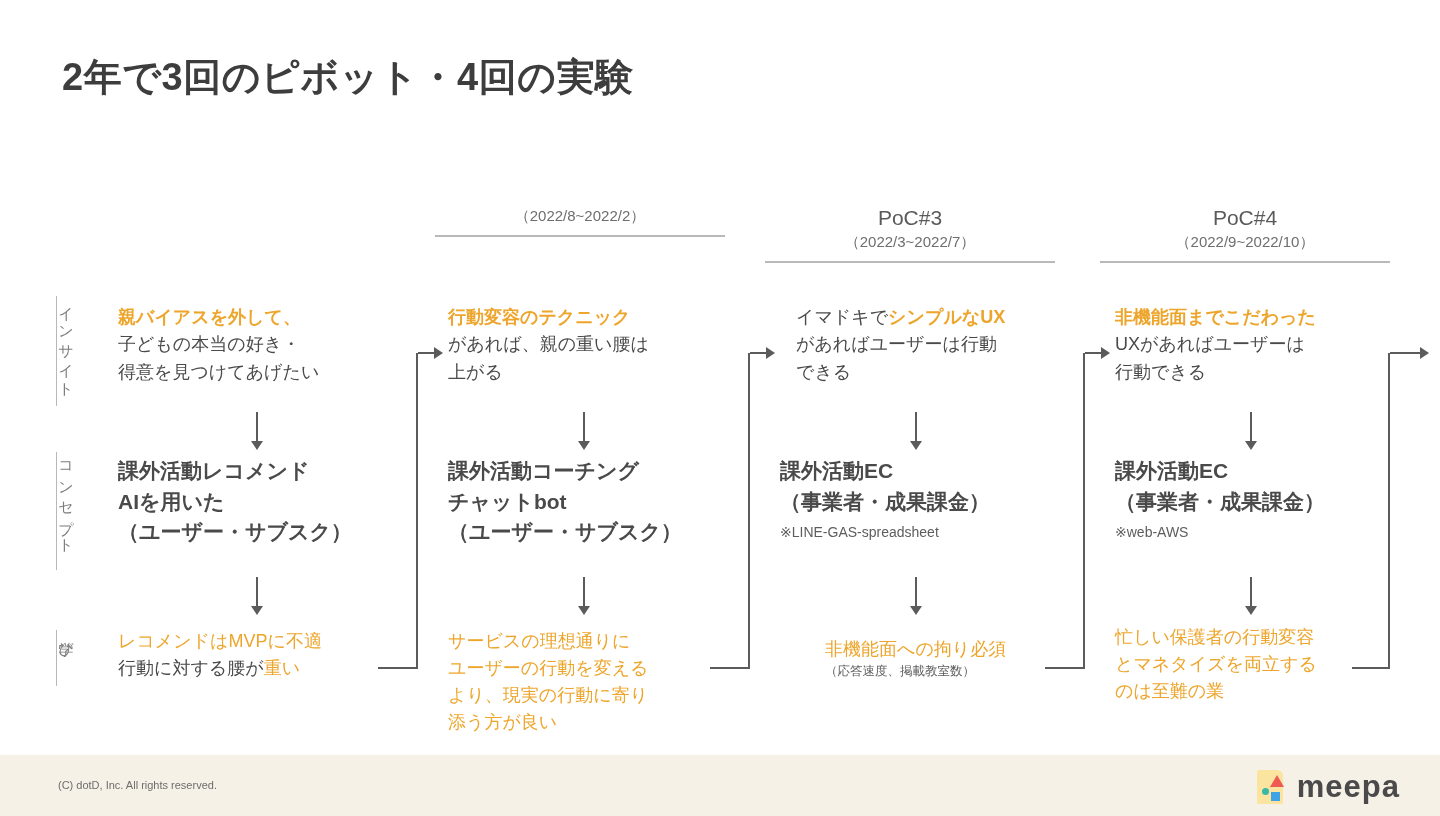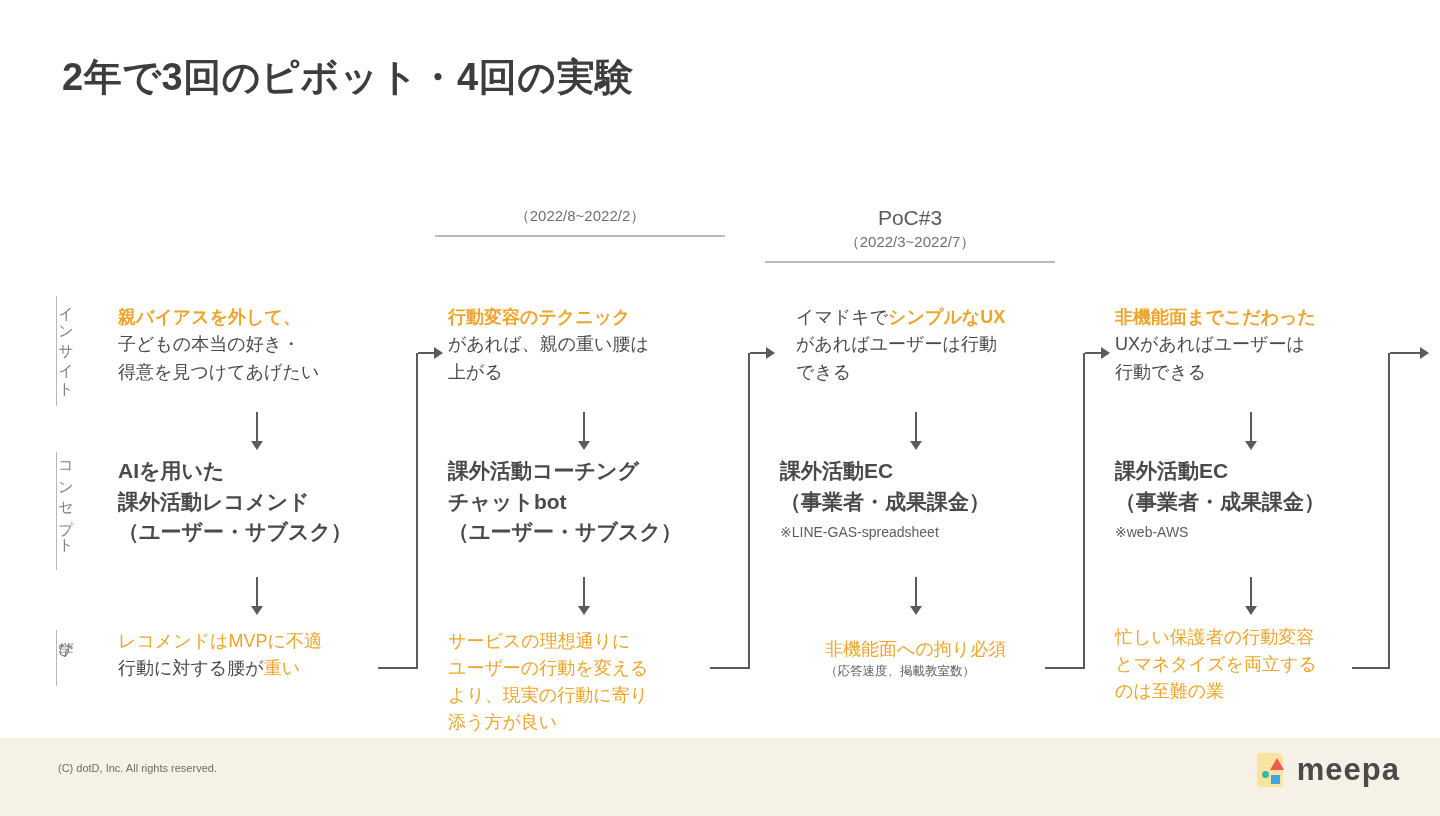--- a/index.html
+++ b/index.html
@@ -77,21 +77,21 @@
     border-left:9px solid #5b5b5b;
   }
 
   
   .elbow{position:absolute;}
   .elbow .h{position:absolute;height:2px;background:#5b5b5b;}
   .elbow .v{position:absolute;width:2px;background:#5b5b5b;}
 
   
   .footer{
-    position:absolute;left:0;right:0;bottom:0;height:78px;
+    position:absolute;left:0;right:0;bottom:0;height:61px;
     background:#f6f1e6;
   }
   .copyright{
     position:absolute;left:58px;top:24px;
     font-size:11px;color:#6d6d6d;
   }
   .logo{
     position:absolute;right:40px;top:14px;
     display:flex;align-items:center;gap:10px;
   }
@@ -118,34 +118,39 @@
 
   <div class="col-head" style="left:435px;">
     <div class="ch-period">（2022/8~2022/2）</div>
     <div class="ch-rule"></div>
   </div>
   <div class="col-head" style="left:765px;">
     <div class="ch-name">PoC#3</div>
     <div class="ch-period">（2022/3~2022/7）</div>
     <div class="ch-rule"></div>
   </div>
+  <div class="col-head" style="left:1100px;">
+    <div class="ch-name">PoC#4</div>
+    <div class="ch-period">（2022/9~2022/10）</div>
+    <div class="ch-rule"></div>
+  </div>
 
   <div class="row-label r1">インサイト</div>
   <div class="row-label r2">コンセプト</div>
   <div class="row-label r3">学び</div>
 
   <div class="cell insight" style="left:118px;">
     <div class="or">親バイアスを外して、</div>
     <div class="gy">子どもの本当の好き・</div>
     <div class="gy">得意を見つけてあげたい</div>
   </div>
   <div class="down-arrow" style="left:256px;top:412px;"></div>
   <div class="cell concept" style="left:118px;">
+    <div>課外活動レコメンド</div>
     <div>AIを用いた</div>
-    <div>課外活動レコメンド</div>
     <div>（ユーザー・サブスク）</div>
   </div>
   <div class="down-arrow" style="left:256px;top:577px;"></div>
   <div class="cell learn" style="left:118px;">
     <div class="l-strong">レコメンドはMVPに不適</div>
     <div><span class="l-normal">行動に対する腰が</span><span class="l-strong">重い</span></div>
   </div>
 
   <div class="elbow">
     <div class="h" style="left:378px;top:667px;width:40px;"></div>

